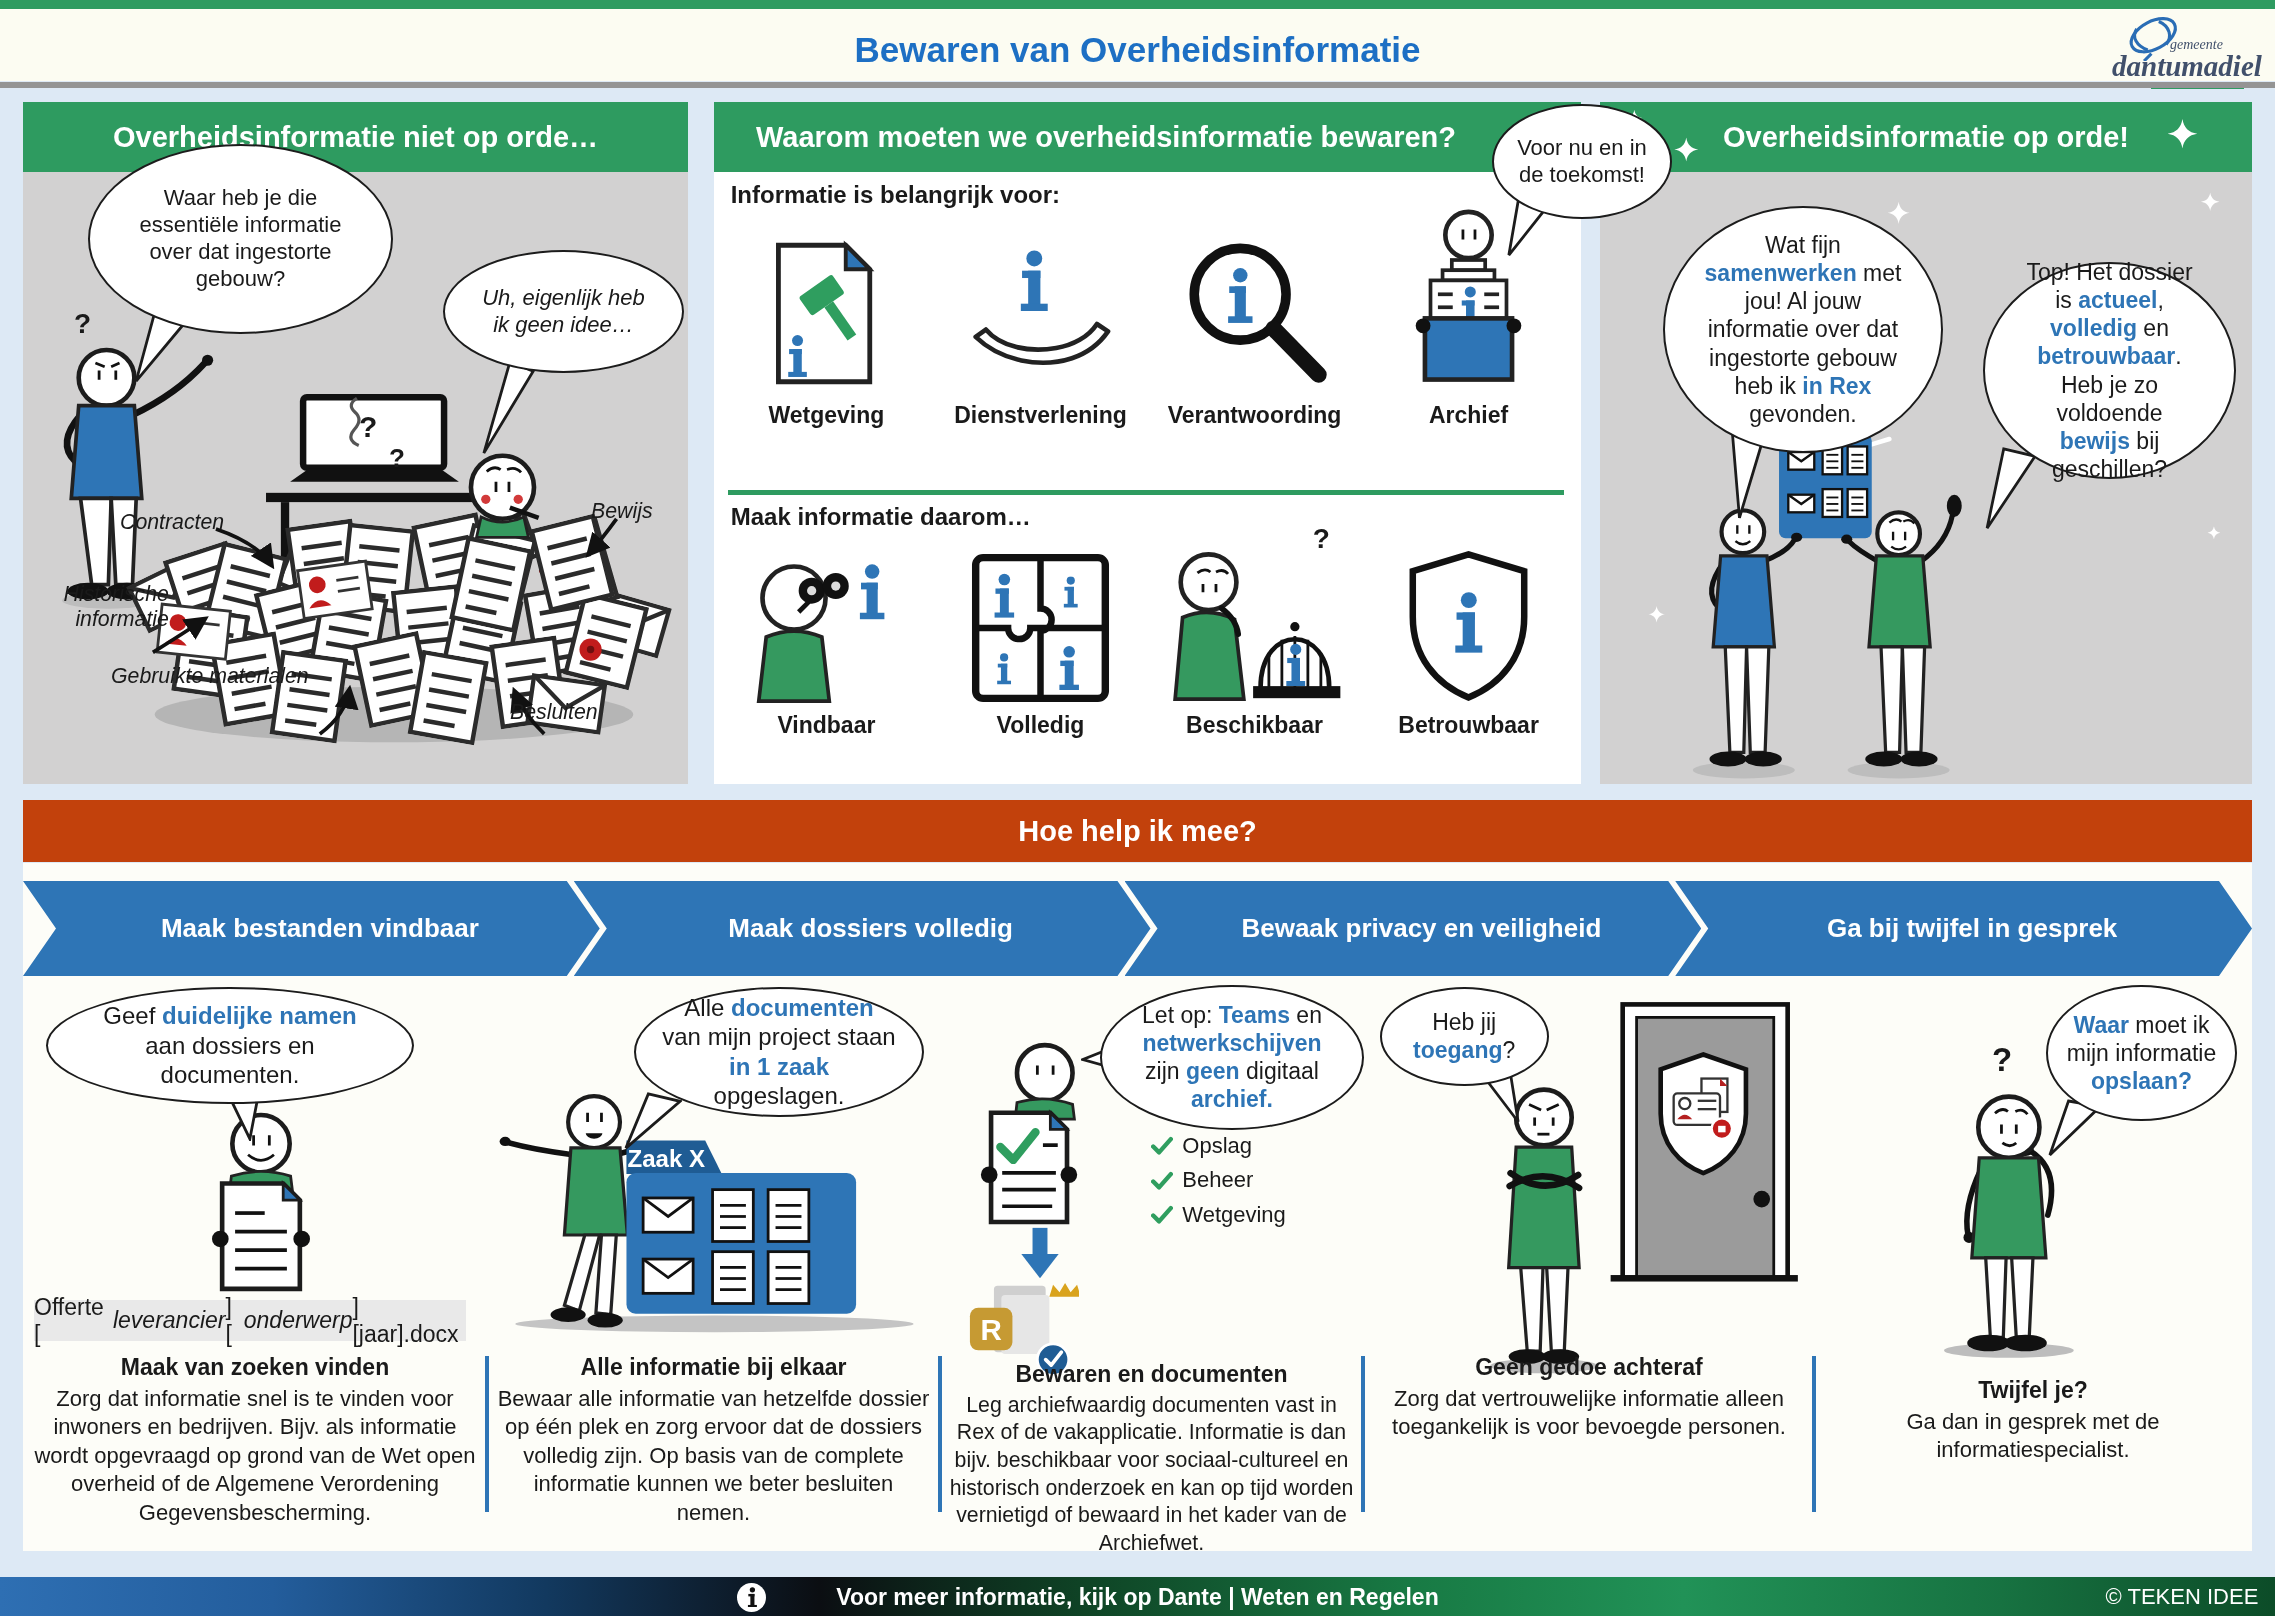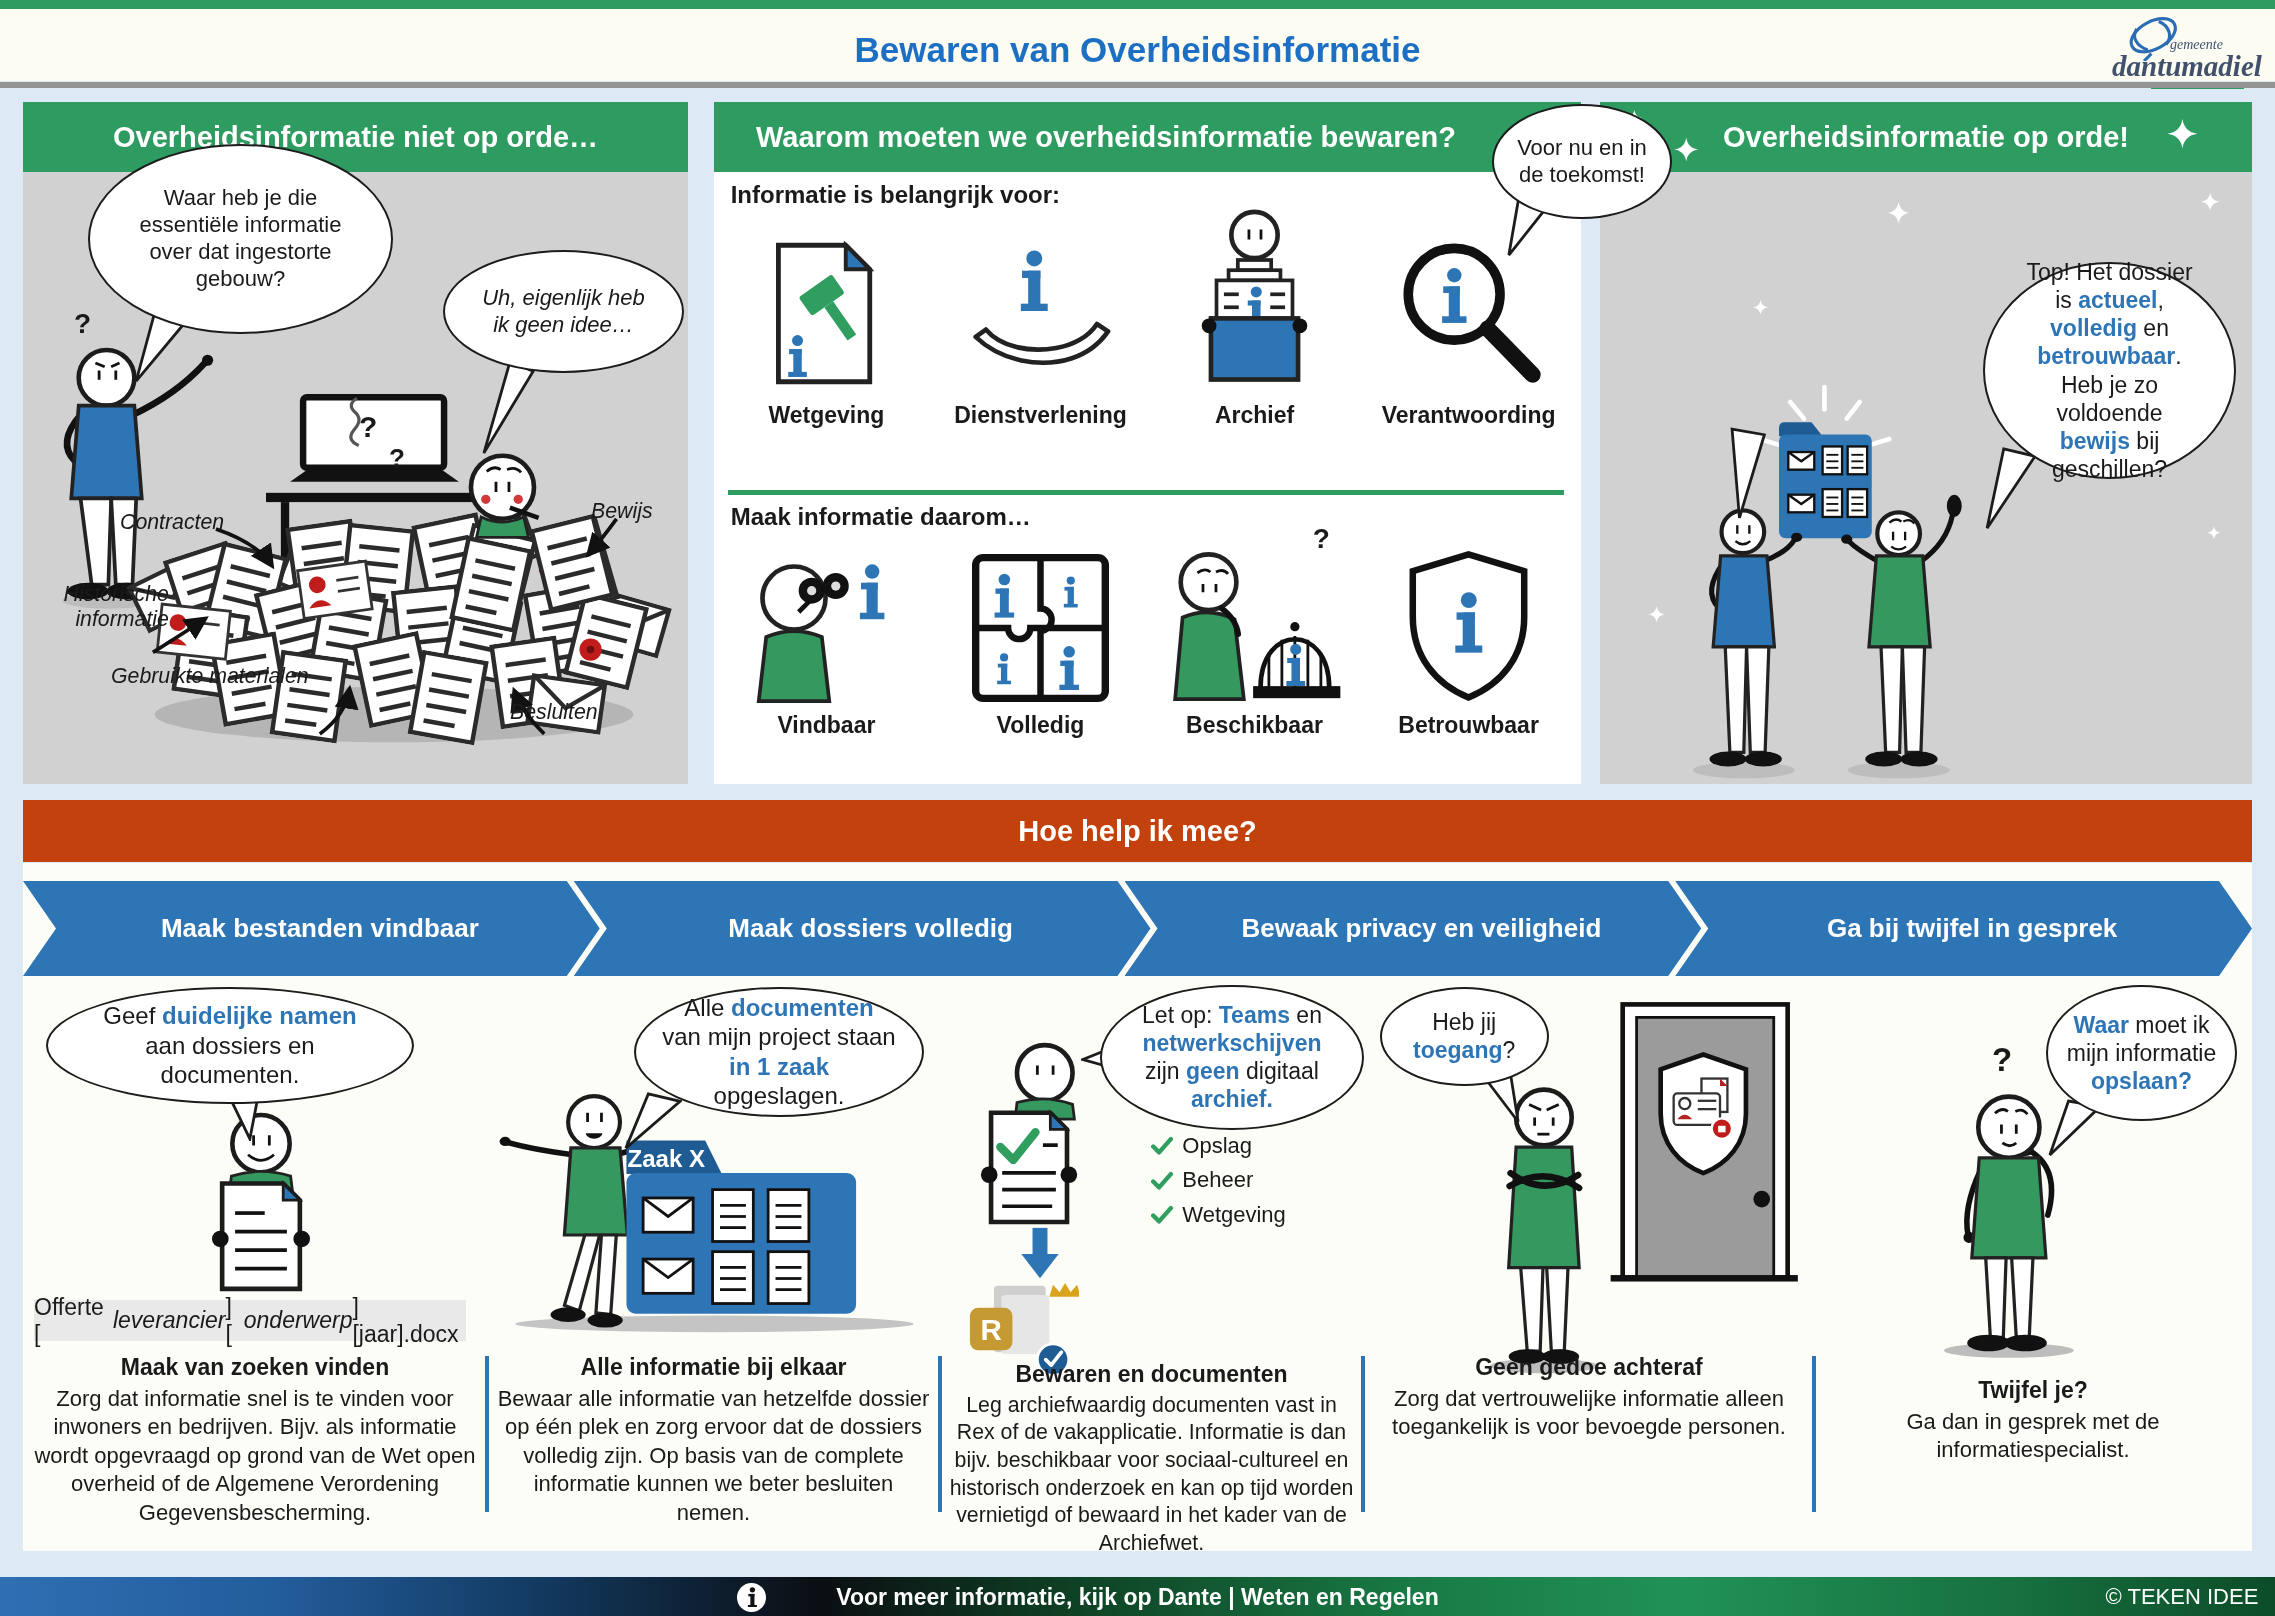--- a/index.html
+++ b/index.html
@@ -273,48 +273,48 @@
         <div class="icon-box">
           <svg width="162" height="139" viewBox="0 0 175 150">
             <use href="#s-i" x="62" y="2" width="36" height="66" fill="#2e75b6"></use>
             <path d="M18,96 C45,122 88,130 122,119 C140,113 152,103 161,90 L149,82 C140,96 123,105 105,108 C76,113 45,107 29,88 Z" fill="#fff" stroke="#222" stroke-width="5" stroke-linejoin="round"></path>
           </svg>
         </div>
         <div class="icon-label">Dienstverlening</div>
       </div>
       <div class="icon-item">
         <div class="icon-box">
+          <svg width="153" height="153" viewBox="0 0 160 160">
+            <circle cx="65" cy="63" r="48" fill="#fff" stroke="#111" stroke-width="10"></circle>
+            <line x1="100" y1="99" x2="147" y2="147" stroke="#111" stroke-width="17" stroke-linecap="round"></line>
+            <use href="#s-i" x="48" y="35" width="32" height="58" fill="#2e75b6"></use>
+          </svg>
+        </div>
+        <div class="icon-label">Verantwoording</div>
+      </div>
+      <div class="icon-item">
+        <div class="icon-box">
           <svg width="139" height="178" viewBox="0 0 150 192">
             <circle cx="75" cy="28" r="25" fill="#fff" stroke="#222" stroke-width="5"></circle>
             <path d="M69,22 v11 M82,22 v11" stroke="#111" stroke-width="3"></path>
             <rect x="57" y="55" width="36" height="11" fill="#fff" stroke="#222" stroke-width="4"></rect>
             <rect x="47" y="66" width="56" height="11" fill="#fff" stroke="#222" stroke-width="4"></rect>
             <rect x="34" y="77" width="82" height="58" fill="#fff" stroke="#222" stroke-width="4"></rect>
             <line x1="42" y1="92" x2="58" y2="92" stroke="#222" stroke-width="4"></line>
             <line x1="42" y1="106" x2="58" y2="106" stroke="#222" stroke-width="4"></line>
             <line x1="92" y1="92" x2="108" y2="92" stroke="#222" stroke-width="4"></line>
             <line x1="92" y1="106" x2="108" y2="106" stroke="#222" stroke-width="4"></line>
             <use href="#s-i" x="63" y="83" width="26" height="46" fill="#2e75b6"></use>
             <rect x="28" y="118" width="94" height="66" fill="#2e75b6" stroke="#222" stroke-width="5"></rect>
             <circle cx="26" cy="126" r="8" fill="#111"></circle>
               <circle cx="124" cy="126" r="8" fill="#111"></circle>
           </svg>
         </div>
         <div class="icon-label">Archief</div>
       </div>
-      <div class="icon-item">
-        <div class="icon-box">
-          <svg width="153" height="153" viewBox="0 0 160 160">
-            <circle cx="65" cy="63" r="48" fill="#fff" stroke="#111" stroke-width="10"></circle>
-            <line x1="100" y1="99" x2="147" y2="147" stroke="#111" stroke-width="17" stroke-linecap="round"></line>
-            <use href="#s-i" x="48" y="35" width="32" height="58" fill="#2e75b6"></use>
-          </svg>
-        </div>
-        <div class="icon-label">Verantwoording</div>
-      </div>
     </div>
 
     <div class="green-divider" style="top:388px;"></div>
     <div class="mid-heading" style="top:401px;">Maak informatie daarom…</div>
 
     <div class="icon-row" style="top:434px;">
       <div class="icon-item">
         <div class="icon-box" style="height:167px;">
           <svg width="167" height="156" viewBox="0 0 180 168">
             <circle cx="55" cy="55" r="34" fill="#fff" stroke="#222" stroke-width="5"></circle>
@@ -383,20 +383,23 @@
     <div class="phead">Overheidsinformatie op orde!</div>
     <svg class="abs" style="left:0;top:0" width="652" height="70" viewBox="0 0 703 75">
       <use href="#s-spark" x="28" y="8" width="18" height="18" fill="#fff"></use>
       <use href="#s-spark" x="80" y="38" width="26" height="26" fill="#fff"></use>
       <use href="#s-spark" x="612" y="18" width="32" height="32" fill="#fff"></use>
     </svg>
 
     <svg class="tailsvg" style="left:121px;top:325px" width="48" height="93" viewBox="0 0 52 100">
       <polygon points="12,2 47,8 20,98" fill="#fff" stroke="#1c1c1c" stroke-width="3"></polygon>
       </svg>
+    <div class="bubble" style="left:63px;top:104px;width:276px;height:243px;font-size:23px;">
+      <div class="bub-inner"><span>Wat fijn </span><span class="hl">samenwerken</span><span> met jou! Al jouw informatie over dat ingestorte gebouw heb ik </span><span class="hl">in Rex</span><span> gevonden.</span></div>
+    </div>
 
     <svg class="tailsvg" style="left:385px;top:345px" width="54" height="83" viewBox="0 0 58 90">
       <polygon points="20,2 54,10 2,88" fill="#fff" stroke="#1c1c1c" stroke-width="3"></polygon>
       </svg>
     <div class="bubble" style="left:383px;top:160px;width:249px;height:213px;font-size:23px;">
       <div class="bub-inner"><span>Top! Het dossier is </span><span class="hl">actueel</span><span>, </span><span class="hl">volledig</span><span> en </span><span class="hl">betrouwbaar</span><span>. Heb je zo voldoende </span><span class="hl">bewijs</span><span> bij geschillen?</span></div>
     </div>
 
     <svg class="abs" style="left:0;top:70px" width="652" height="612" viewBox="0 0 703 660">
       <g fill="#fff">

